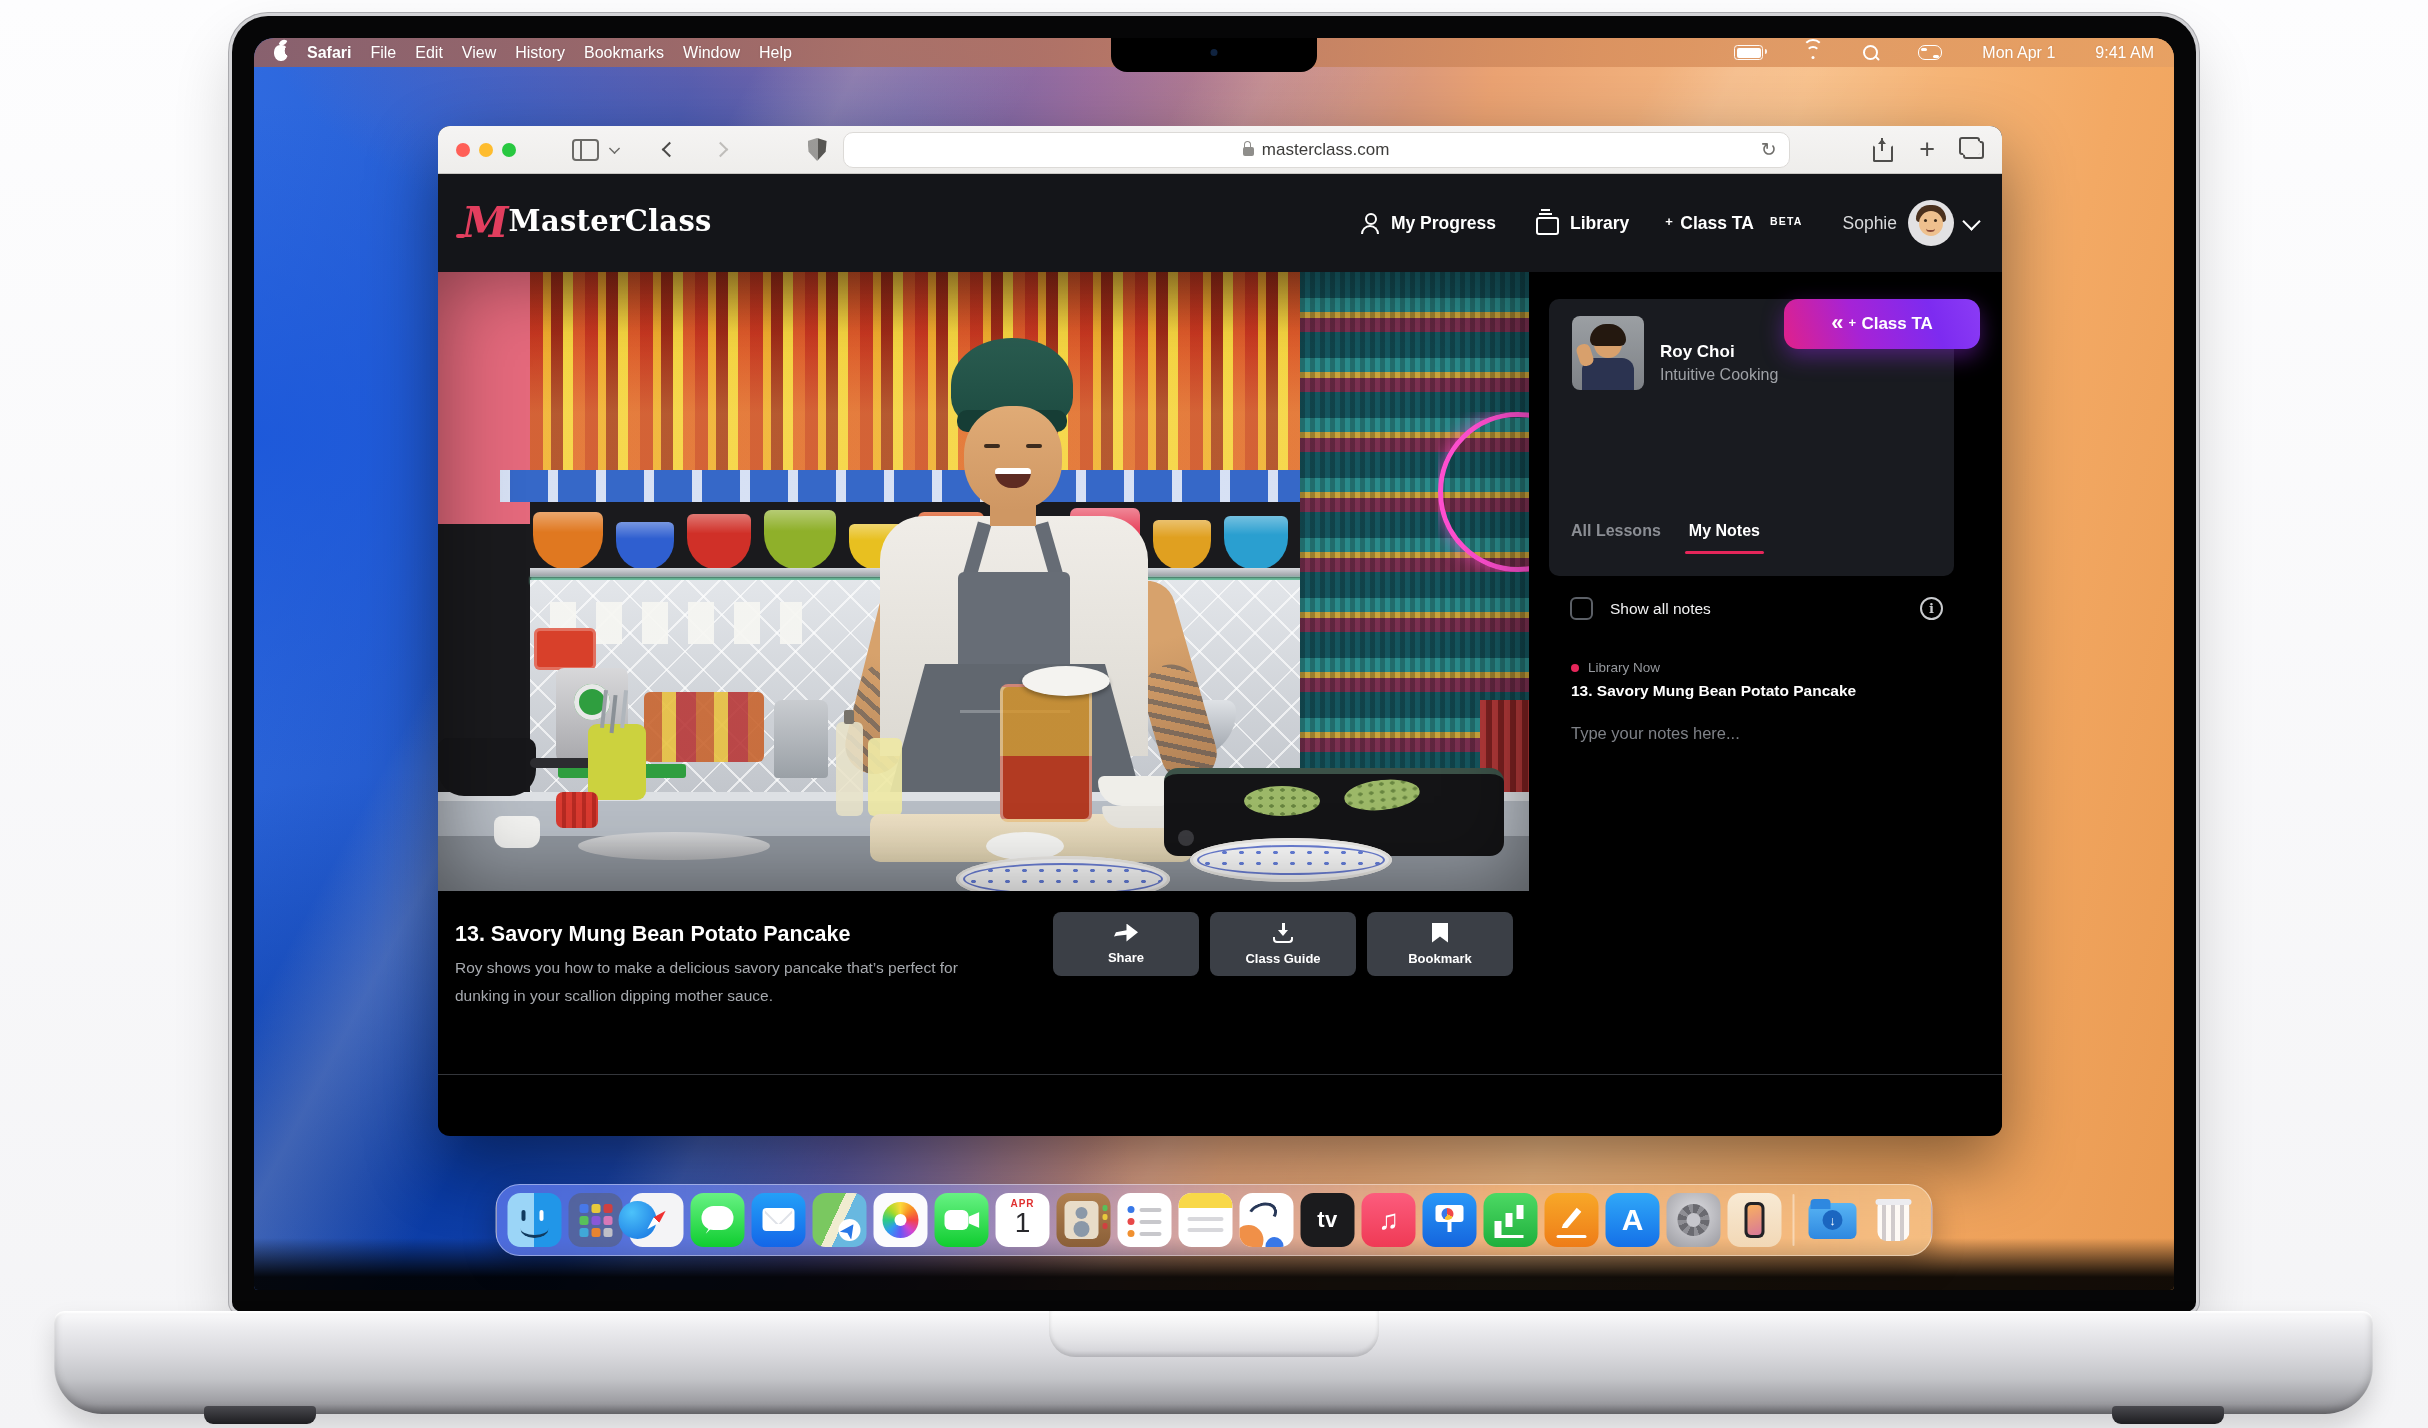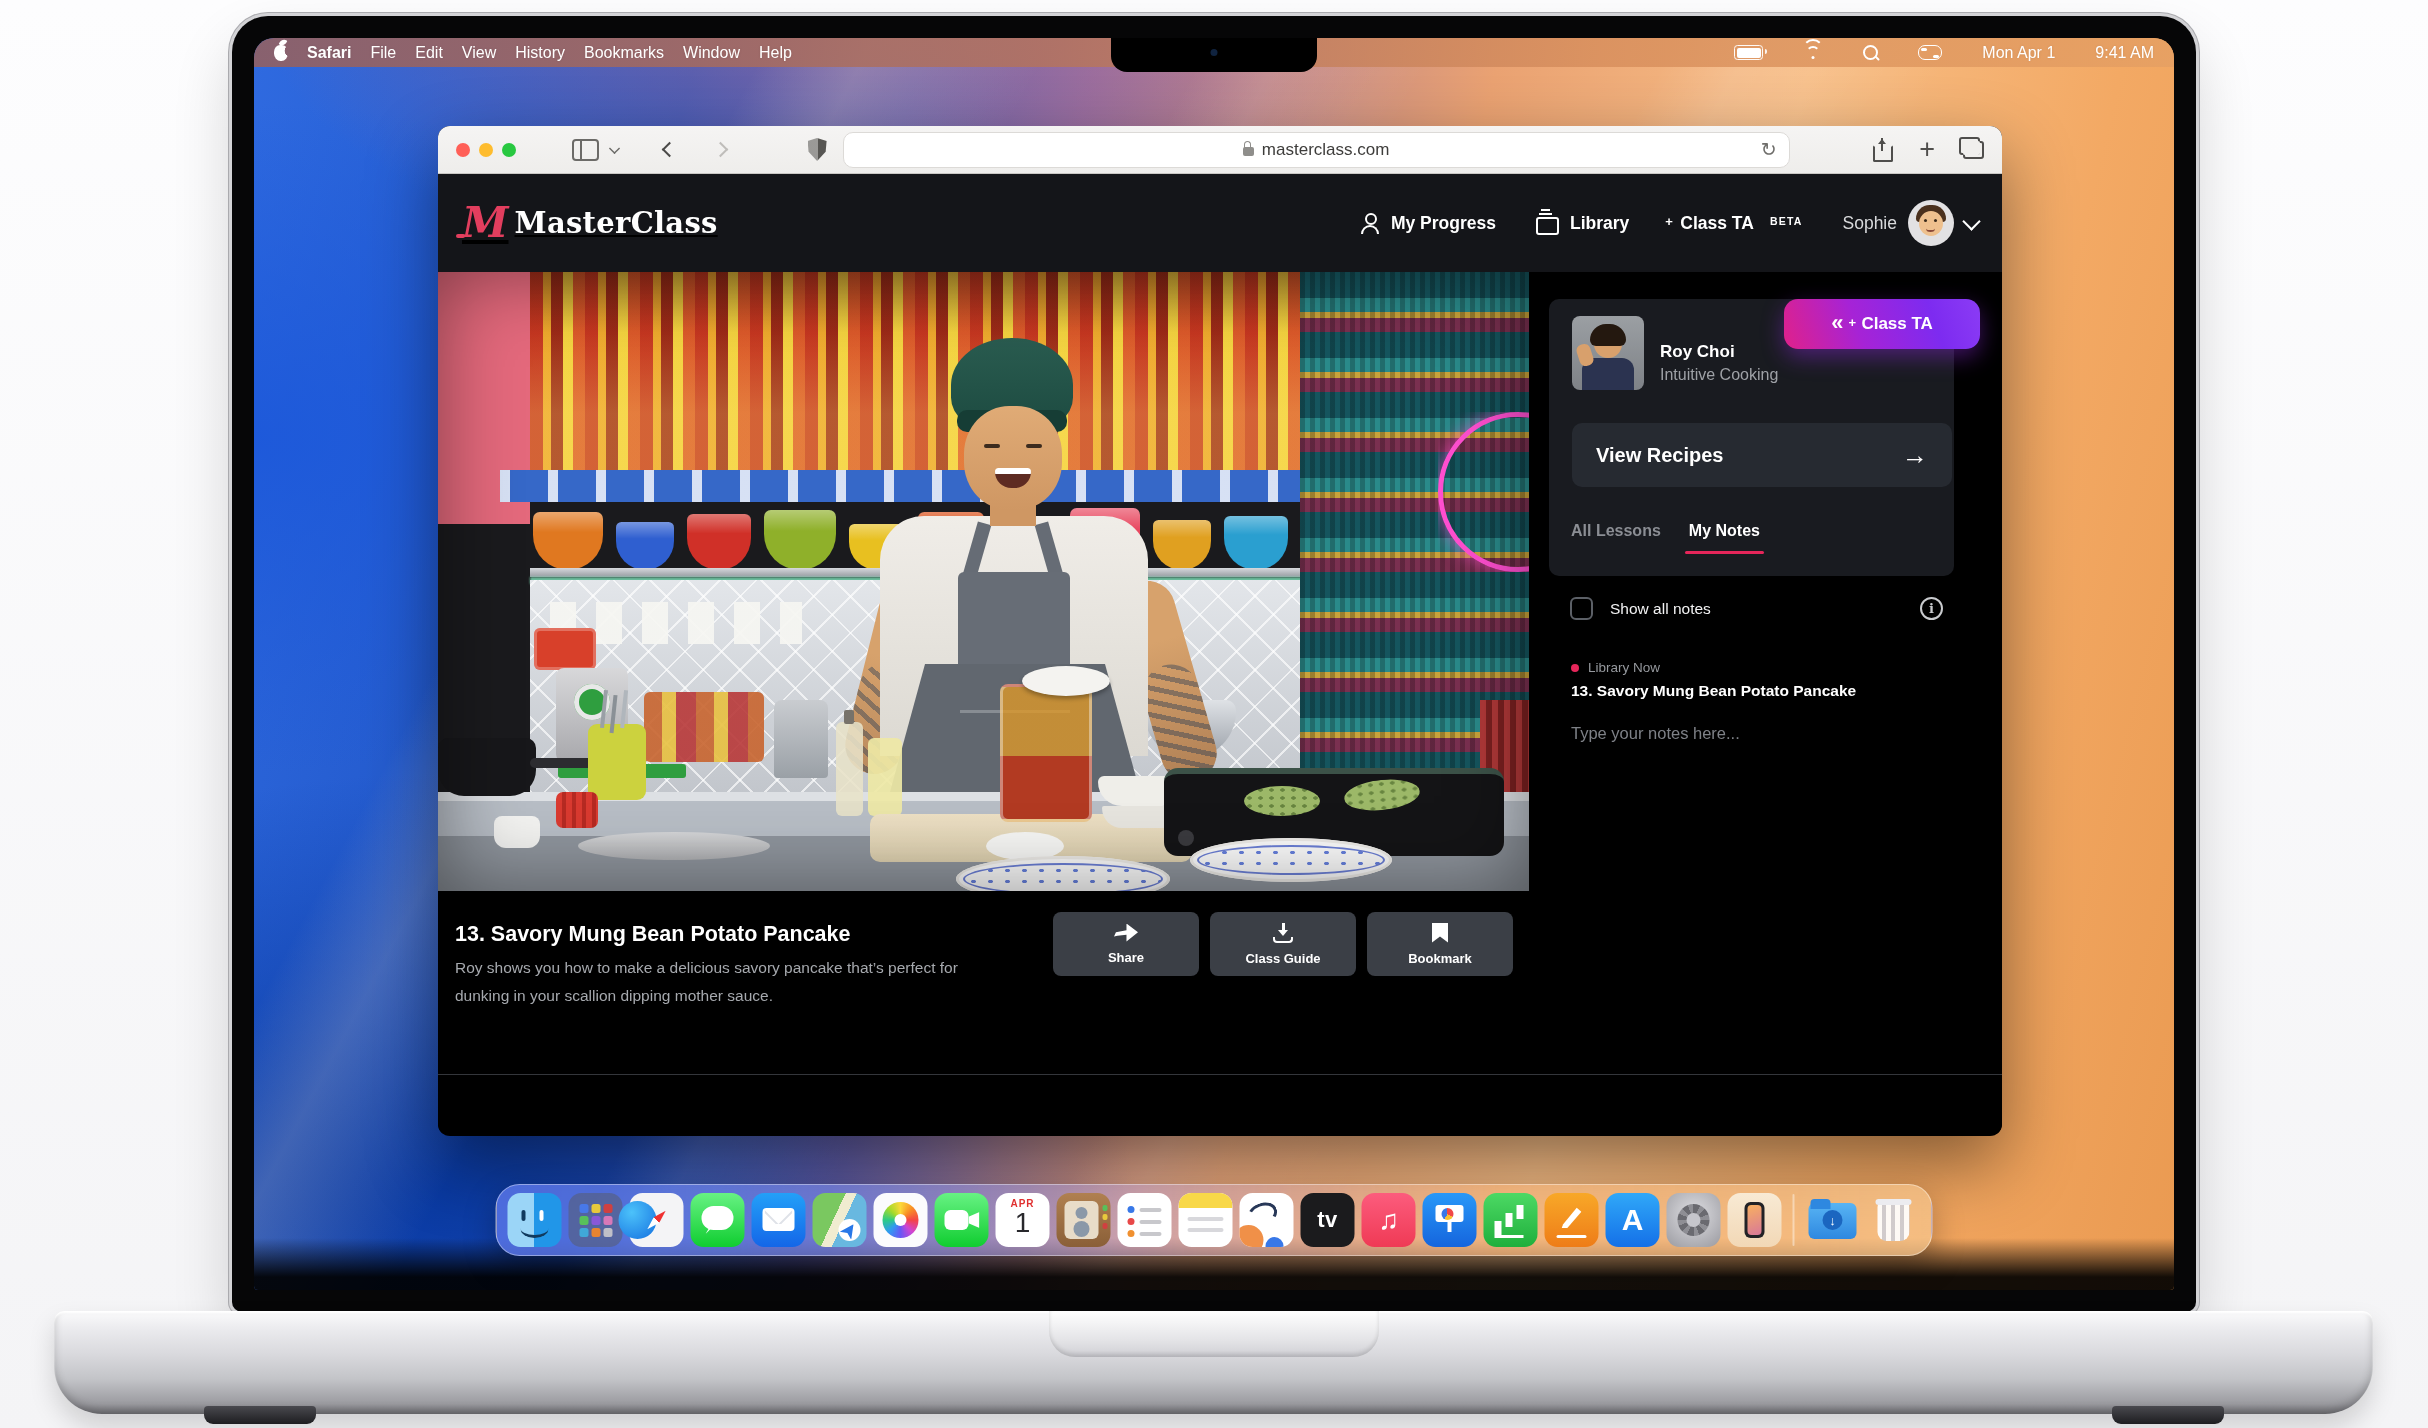--- a/index.html
+++ b/index.html
@@ -91,21 +91,21 @@
   .ic-share::after{content:"";position:absolute;left:10px;top:1px;width:2px;height:13px;background:#4f4e4c;}
   .ic-share i{position:absolute;top:-2px;left:6.5px;border:4.5px solid transparent;border-bottom:5px solid #4f4e4c;}
   .ic-plus{margin-left:26px;color:#4f4e4c;font-size:27px;line-height:1;font-weight:400;}
   .ic-plus::before{content:"+";}
   .ic-tabs{margin-left:28px;width:17px;height:14px;border:2px solid #4f4e4c;border-radius:3px;position:relative;background:#f0efed;}
   .ic-tabs::before{content:"";position:absolute;left:-6px;top:-6px;width:17px;height:14px;border:2px solid #4f4e4c;border-radius:3px;background:#f0efed;}
   .ic-tabs::after{content:"";position:absolute;left:-2px;top:-2px;width:17px;height:14px;background:#f0efed;border-radius:2px;}
 
   
   .mhead{height:98px;background:#141519;display:flex;align-items:center;padding:0 24px;box-sizing:border-box;}
-  .logo{display:flex;align-items:center;gap:6px;text-decoration:underline;}
+  .logo{display:flex;align-items:flex-start;gap:0;}
   .logo-mark{font:italic 700 42px "DejaVu Serif",serif;color:#e23e5e;line-height:.9;position:relative;}
   .logo-mark::before{content:"M";}
   .logo-mark::after{content:"";position:absolute;left:-6px;bottom:4px;width:9px;height:4px;background:#e23e5e;border-radius:2px;}
   .logo-word{font:700 29px "DejaVu Serif",serif;color:#fff;letter-spacing:.3px;}
   .search{margin-left:28px;width:612px;height:54px;background:#1e2025;border:1px solid #34373d;border-radius:8px;
     display:flex;align-items:center;padding:0 18px;gap:15px;box-sizing:border-box;}
   .mag2{width:13px;height:13px;border:2.4px solid #d2d4d8;border-radius:50%;position:relative;flex:none;}
   .mag2::after{content:"";position:absolute;left:11px;top:12px;width:7px;height:2.4px;background:#d2d4d8;border-radius:2px;transform:rotate(45deg);}
   .search input{background:none;border:0;outline:0;color:#e8e8ea;font-size:17px;width:100%;font-family:inherit;}
   .search input::placeholder{color:#c9cbd0;opacity:1;}
@@ -539,24 +539,20 @@
               <i class="pt-face"></i>
               <i class="pt-hair"></i>
           </div>
           <div class="pname">Roy Choi</div>
           <div class="pcourse">Intuitive Cooking</div>
           <div class="classta-btn">
             <span class="guill"></span>
             <span class="spark-wrap"><span class="spark-s"></span></span>
             <span>Class TA</span>
           </div>
-          <div class="vrecipes">
-            <span>View Recipes</span>
-            <span class="vr-arrow"></span>
-          </div>
           <div class="ptabs">
             <span class="tab-all">All Lessons</span>
             <span class="tab-notes">My Notes</span>
           </div>
           <div class="shownotes">
             <span class="cbox"></span>
             <span>Show all notes</span>
           </div>
           <div class="info"></div>
           <div class="watch">

